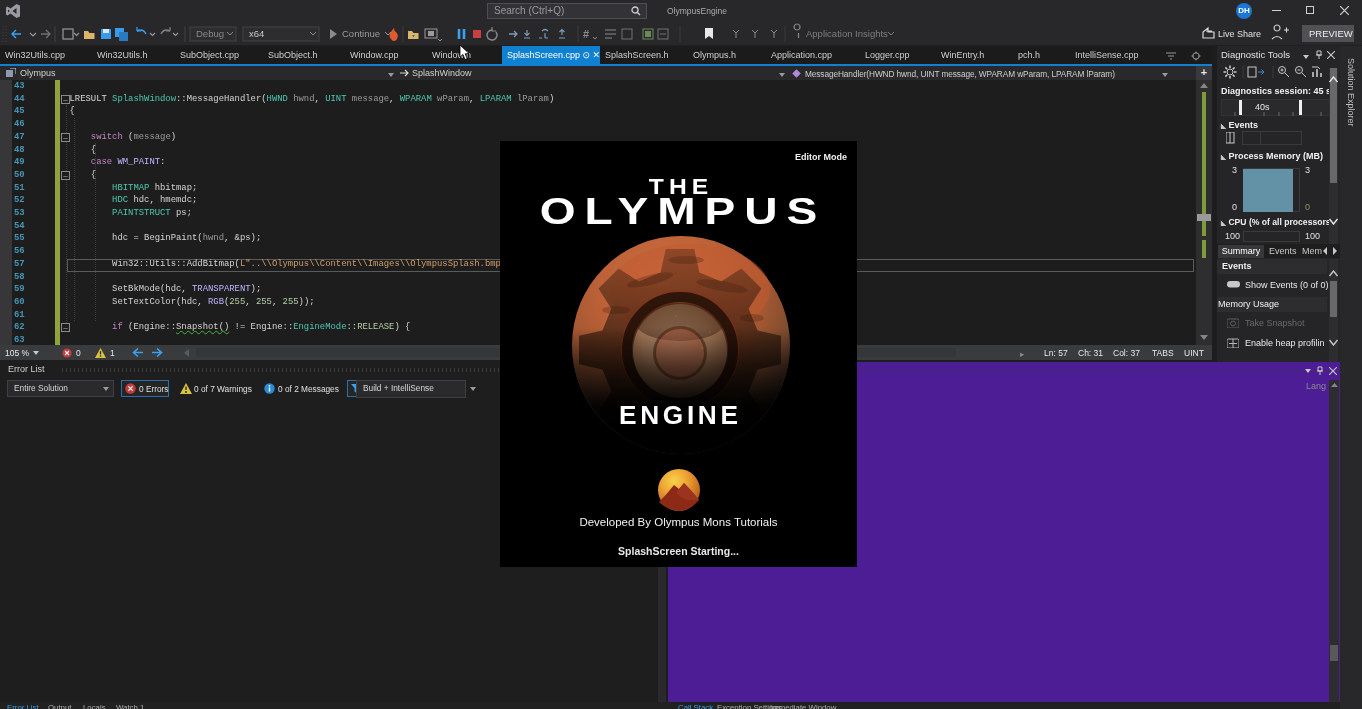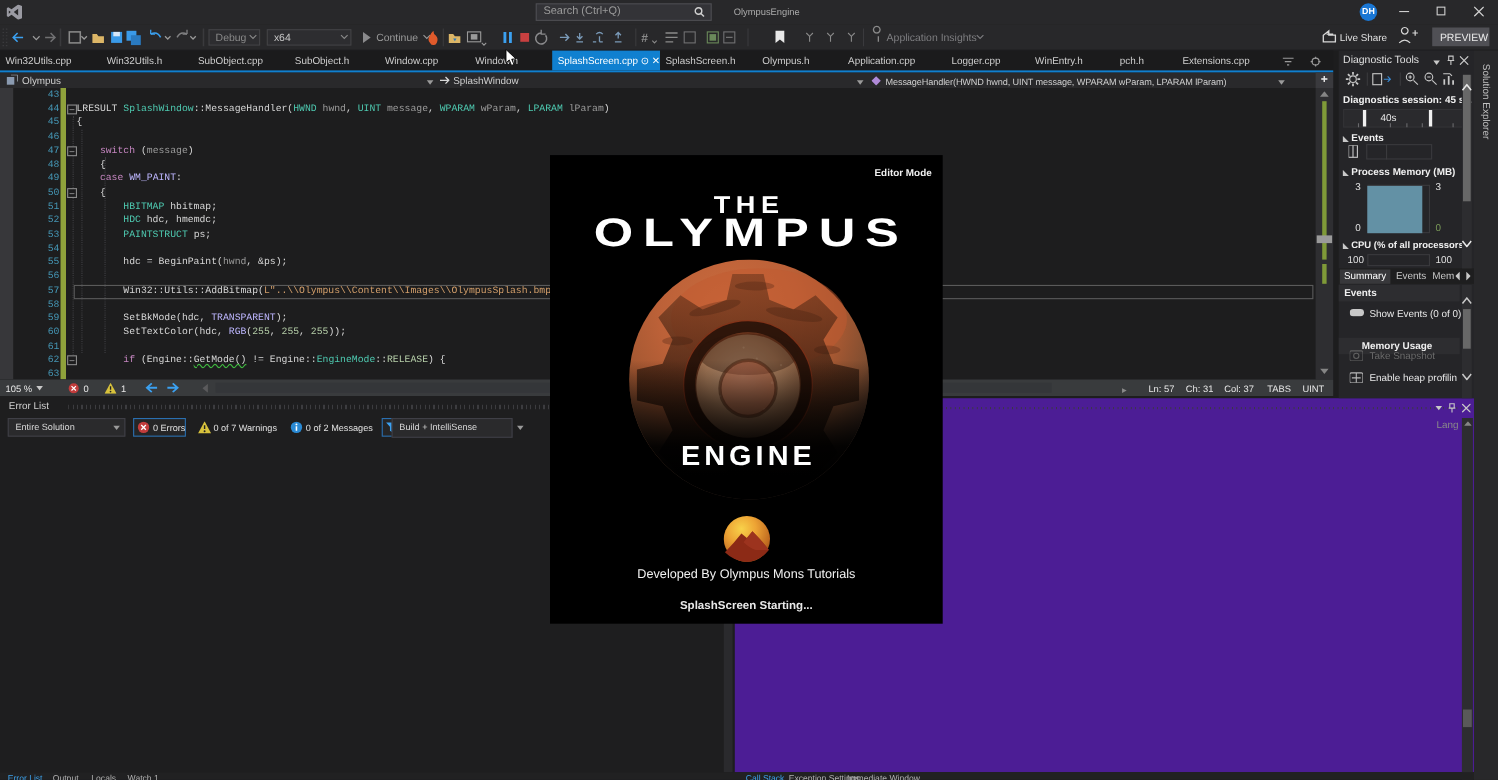--- a/index.html
+++ b/index.html
@@ -11,21 +11,21 @@
 #search{left:487px;top:3px;width:160px;height:16px;background:#333337;border:1px solid #4d4d52;color:#9a9a9a;font-size:10px;line-height:14px;padding-left:6px}
 #apptitle{left:667px;top:6px;font-size:8.5px;color:#ababab}
 #avatar{left:1236px;top:3px;width:16px;height:16px;border-radius:8px;background:#1a77d4;color:#fff;font-size:8px;font-weight:bold;text-align:center;line-height:16px}
 #toolbar{left:0;top:22px;width:1362px;height:24px;background:#28282a;border-bottom:1px solid #1f1f20}
 #tabrow{left:0;top:46px;width:1212px;height:18px;background:#1b1b1c;font-size:9px;color:#cfcfcf}
 #bluebar{left:0;top:64px;width:1212px;height:2px;background:#1080d0}
 .tabact{background:#1080d0}
 #navbar{left:0;top:66px;width:1212px;height:14px;background:#29292b;font-size:9px;color:#cfcfcf}
 #editor{left:0;top:80px;width:1212px;height:265px;background:#1d1d1e;overflow:hidden}
 #indmargin{left:0;top:0;width:12px;height:265px;background:#37373a}
-#linenums{left:14px;top:0;width:40px;text-align:right;color:#4596b5;font-size:8.9px;line-height:12.7px;font-weight:normal}
+#linenums{left:14px;top:0;width:40px;color:#4596b5;font-size:8.9px;line-height:12.7px;font-weight:bold}
 #gbar{left:55px;top:0;width:5px;height:265px;background:#8fa23b}
 #code{left:69.5px;top:0;font-size:8.9px;line-height:12.7px;white-space:pre;font-weight:normal;tab-size:4}
 .w{color:#d6d6d6}.t{color:#4ec9b0}.k{color:#c586c0}.m{color:#beb7ff}.g{color:#9b9b9b}.s{color:#d29e6a}.n{color:#b5cea8}
 #curline{left:67px;top:178.5px;width:1127px;height:13px;border:1px solid #5a5a5a}
 .foldbox{position:absolute;left:61px;width:9px;height:9px;border:1px solid #8a8a8a;background:#1d1d1e;color:#bbb;font-size:8px;line-height:7px;text-align:center}
 .guide{position:absolute;width:1px;border-left:1px dotted #3f3f42}
 #vsb{left:1196px;top:80px;width:16px;height:265px;background:#2e2e31}
 #statusbar{left:0;top:345px;width:1212px;height:15px;background:#393b3d;font-size:8.5px;color:#e8e8e8}
 
 #elist{left:0;top:360px;width:666px;height:342px;background:#1e1e1f}
@@ -148,21 +148,21 @@
  <div class="abs" style="left:350px;top:4px">Window.cpp</div>
  <div class="abs" style="left:432px;top:4px">Window.h</div>
  <div class="abs tabact" style="left:502px;top:0;width:98px;height:18px"></div>
  <div class="abs" style="left:507px;top:4px;color:#fff">SplashScreen.cpp ⊙ ✕</div>
  <div class="abs" style="left:605px;top:4px">SplashScreen.h</div>
  <div class="abs" style="left:693px;top:4px">Olympus.h</div>
  <div class="abs" style="left:771px;top:4px">Application.cpp</div>
  <div class="abs" style="left:865px;top:4px">Logger.cpp</div>
  <div class="abs" style="left:941px;top:4px">WinEntry.h</div>
  <div class="abs" style="left:1018px;top:4px">pch.h</div>
- <div class="abs" style="left:1075px;top:4px">Extensions.cpp</div>
+ <div class="abs" style="left:1075px;top:4px">IntelliSense.cpp</div>
  <svg class="abs" style="left:1166px;top:5px" width="40" height="10" viewBox="0 0 40 10">
       <path d="M0 2 h10 M2 5 h6 M4 8 h2" stroke="#9a9a9a" fill="none"></path>
       <circle cx="30" cy="5" r="3.2" fill="none" stroke="#9a9a9a"></circle>
       <path d="M30 0.5 v2 M30 7.5 v2 M25.5 5 h2 M32.5 5 h2" stroke="#9a9a9a"></path>
     </svg>
 </div>
 <div class="abs" id="bluebar"></div>
 
 <div class="abs" id="navbar">
  <svg class="abs" style="left:6px;top:2px" width="10" height="10" viewBox="0 0 10 10">
@@ -204,21 +204,21 @@
 		<span class="t">HDC</span> hdc, hmemdc;
 		<span class="t">PAINTSTRUCT</span> ps;
 
 		hdc = BeginPaint(<span class="g">hwnd</span>, &amp;ps);
 
 		Win32::Utils::AddBitmap(<span class="s">L"..\\Olympus\\Content\\Images\\OlympusSplash.bmp</span>
 
 		SetBkMode(hdc, <span class="m">TRANSPARENT</span>);
 		SetTextColor(hdc, <span class="m">RGB</span>(<span class="n">255</span>, <span class="n">255</span>, <span class="n">255</span>));
 
-		<span class="k">if</span> (Engine::<span style="text-decoration:underline wavy #3fba3f 1px">GetMode()</span> != Engine::<span class="t">EngineMode</span>::<span class="n">RELEASE</span>) {</span></div>
+		<span class="k">if</span> (Engine::<span style="text-decoration:underline wavy #3fba3f 1px">Snapshot()</span> != Engine::<span class="t">EngineMode</span>::<span class="n">RELEASE</span>) {</span></div>
  <div class="foldbox" style="top:14.5px">–</div>
  <div class="foldbox" style="top:52.6px">–</div>
  <div class="foldbox" style="top:90.7px">–</div>
  <div class="foldbox" style="top:243px">–</div>
 </div>
 
 <div class="abs" id="vsb">
  <svg class="abs" style="left:4px;top:3px" width="8" height="6">
       <path d="M0 5 L4 0 L8 5 z" fill="#858585"></path>
     </svg>
@@ -387,21 +387,21 @@
  <div class="abs" style="left:85px;top:200px;color:#c8c8c8">Mem</div>
  <svg class="abs" style="left:106px;top:201px" width="14" height="8">
       <path d="M4 0 v8 l-4 -4 z" fill="#c8c8c8"></path>
       <path d="M10 0 v8 l4 -4 z" fill="#c8c8c8"></path>
     </svg>
  <div class="abs" style="left:0;top:213px;width:110px;height:15px;background:#2d2d30;font-weight:bold;color:#f0f0f0;line-height:15px;padding-left:5px">Events</div>
  <svg class="abs" style="left:10px;top:235px" width="13" height="7">
       <rect x="0" y="0" width="13" height="6.5" rx="3.2" fill="#c8c8c8"></rect>
     </svg>
  <div class="abs" style="left:28px;top:234px;color:#e8e8e8">Show Events (0 of 0)</div>
- <div class="abs" style="left:0;top:261px;width:110px;height:15px;background:#2d2d30;font-weight:bold;color:#f0f0f0;line-height:15px;padding-left:21px">Memory Usage</div>
+ <div class="abs" style="left:0;top:251px;width:110px;height:15px;background:#2d2d30;font-weight:normal;color:#f0f0f0;line-height:15px;padding-left:1px">Memory Usage</div>
  <svg class="abs" style="left:10px;top:272px" width="12" height="10">
       <rect x="0" y="1" width="12" height="9" rx="1.5" fill="none" stroke="#5f5f5f"></rect>
       <circle cx="6" cy="5.5" r="2.4" fill="none" stroke="#5f5f5f"></circle>
     </svg>
  <div class="abs" style="left:28px;top:272px;color:#6a6a6a">Take Snapshot</div>
  <svg class="abs" style="left:10px;top:292px" width="12" height="10">
       <rect x="0" y="1" width="12" height="9" rx="1.5" fill="none" stroke="#b8b8b8"></rect>
       <path d="M2 5.5 h8 M6 1 v9" stroke="#b8b8b8"></path>
     </svg>
  <div class="abs" style="left:28px;top:292px;color:#e8e8e8">Enable heap profilin</div>

